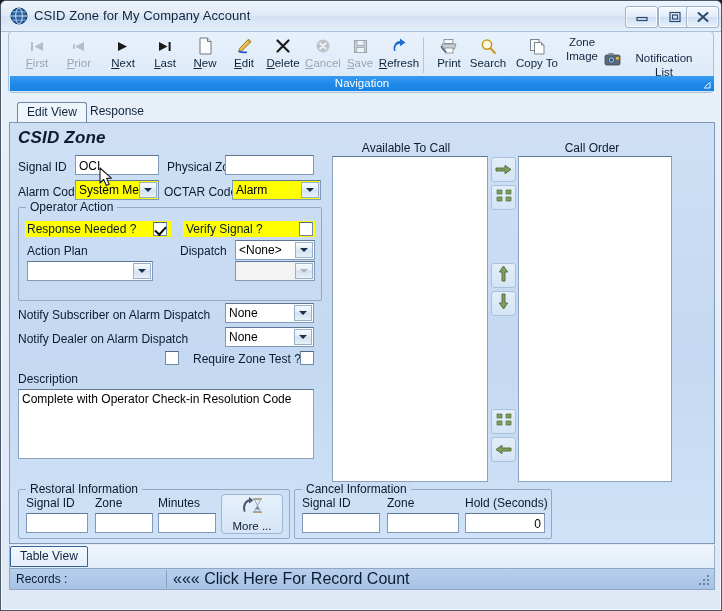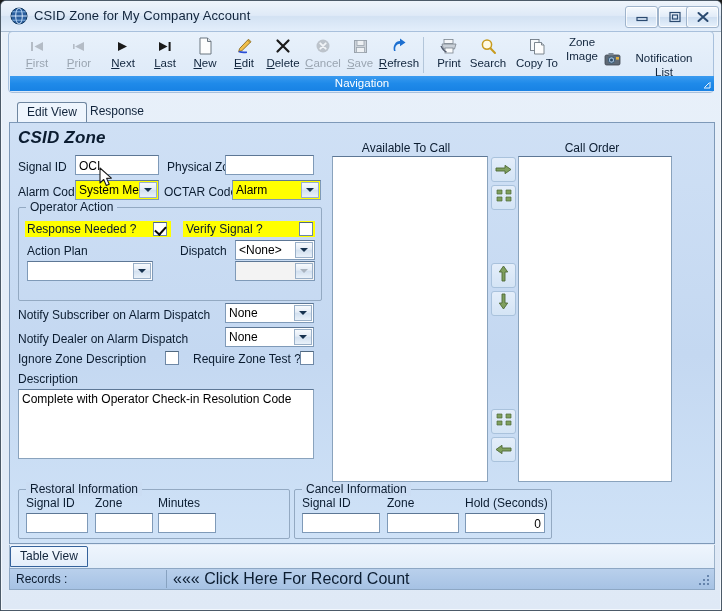--- a/index.html
+++ b/index.html
@@ -454,21 +454,20 @@
       <span>None</span>
       <span class="arrow"></span>
     </div>
 
     <span class="lab" style="left:8px;top:209px">Notify Dealer on Alarm Dispatch</span>
     <div class="combo" style="left:215px;top:204px;width:89px">
       <span>None</span>
       <span class="arrow"></span>
     </div>
 
-    <span class="lab" style="left:8px;top:229px">Ignore Zone Description</span>
     <div class="chk" style="left:155px;top:228px"></div>
     <span class="lab" style="left:183px;top:229px">Require Zone Test ?</span>
     <div class="chk" style="left:290px;top:228px"></div>
 
     <span class="lab" style="left:8px;top:249px">Description</span>
     <div class="textarea" style="left:8px;top:266px;width:296px;height:70px">Complete with Operator Check-in Resolution Code</div>
 
     <span class="listhdr" style="left:322px;top:18px;width:148px">Available To Call</span>
     <div class="listbox" style="left:322px;top:33px;width:156px;height:326px"></div>
 
@@ -525,20 +524,32 @@
     </div>
 
     <div class="group" style="left:8px;top:366px;width:272px;height:50px">
       <span class="gtitle">Restoral Information</span>
       <span class="lab" style="left:7px;top:6px">Signal ID</span>
       <div class="tin" style="left:7px;top:23px;width:62px"></div>
       <span class="lab" style="left:76px;top:6px">Zone</span>
       <div class="tin" style="left:76px;top:23px;width:58px"></div>
       <span class="lab" style="left:139px;top:6px">Minutes</span>
       <div class="tin" style="left:139px;top:23px;width:58px"></div>
+      <div id="more-btn" style="left:202px;top:4px;width:62px;height:40px">
+        <span>
+          <svg width="24" height="19" viewBox="0 0 24 19">
+            <path d="M4 16 C1.5 11 4 4.5 9 3.2 L9 1 L13.5 4.3 L9 7.6 L9 5.5 C5.8 6.6 4.2 11 5.6 15.5 Z" fill="#4c5a6b"></path>
+            <rect x="13" y="2" width="9" height="1.6" fill="#b9a16a"></rect>
+            <rect x="13" y="15.4" width="9" height="1.6" fill="#b9a16a"></rect>
+            <path d="M14.4 3.6 H20.6 L17.5 9.4 L20.6 15.4 H14.4 L17.5 9.4 Z" fill="#e7eef6" stroke="#8896a6" stroke-width=".8"></path>
+            <path d="M15.4 13.6 H19.6 L17.5 10.6 Z" fill="#6d7b8c"></path>
+          </svg>
+        </span>
+        <span class="mlab">More ...</span>
+      </div>
     </div>
 
     <div class="group" style="left:284px;top:366px;width:258px;height:50px">
       <span class="gtitle">Cancel Information</span>
       <span class="lab" style="left:7px;top:6px">Signal ID</span>
       <div class="tin" style="left:7px;top:23px;width:78px"></div>
       <span class="lab" style="left:92px;top:6px">Zone</span>
       <div class="tin" style="left:92px;top:23px;width:72px"></div>
       <span class="lab" style="left:170px;top:6px">Hold (Seconds)</span>
       <div class="tin" style="left:170px;top:23px;width:80px;text-align:right">0</div>

